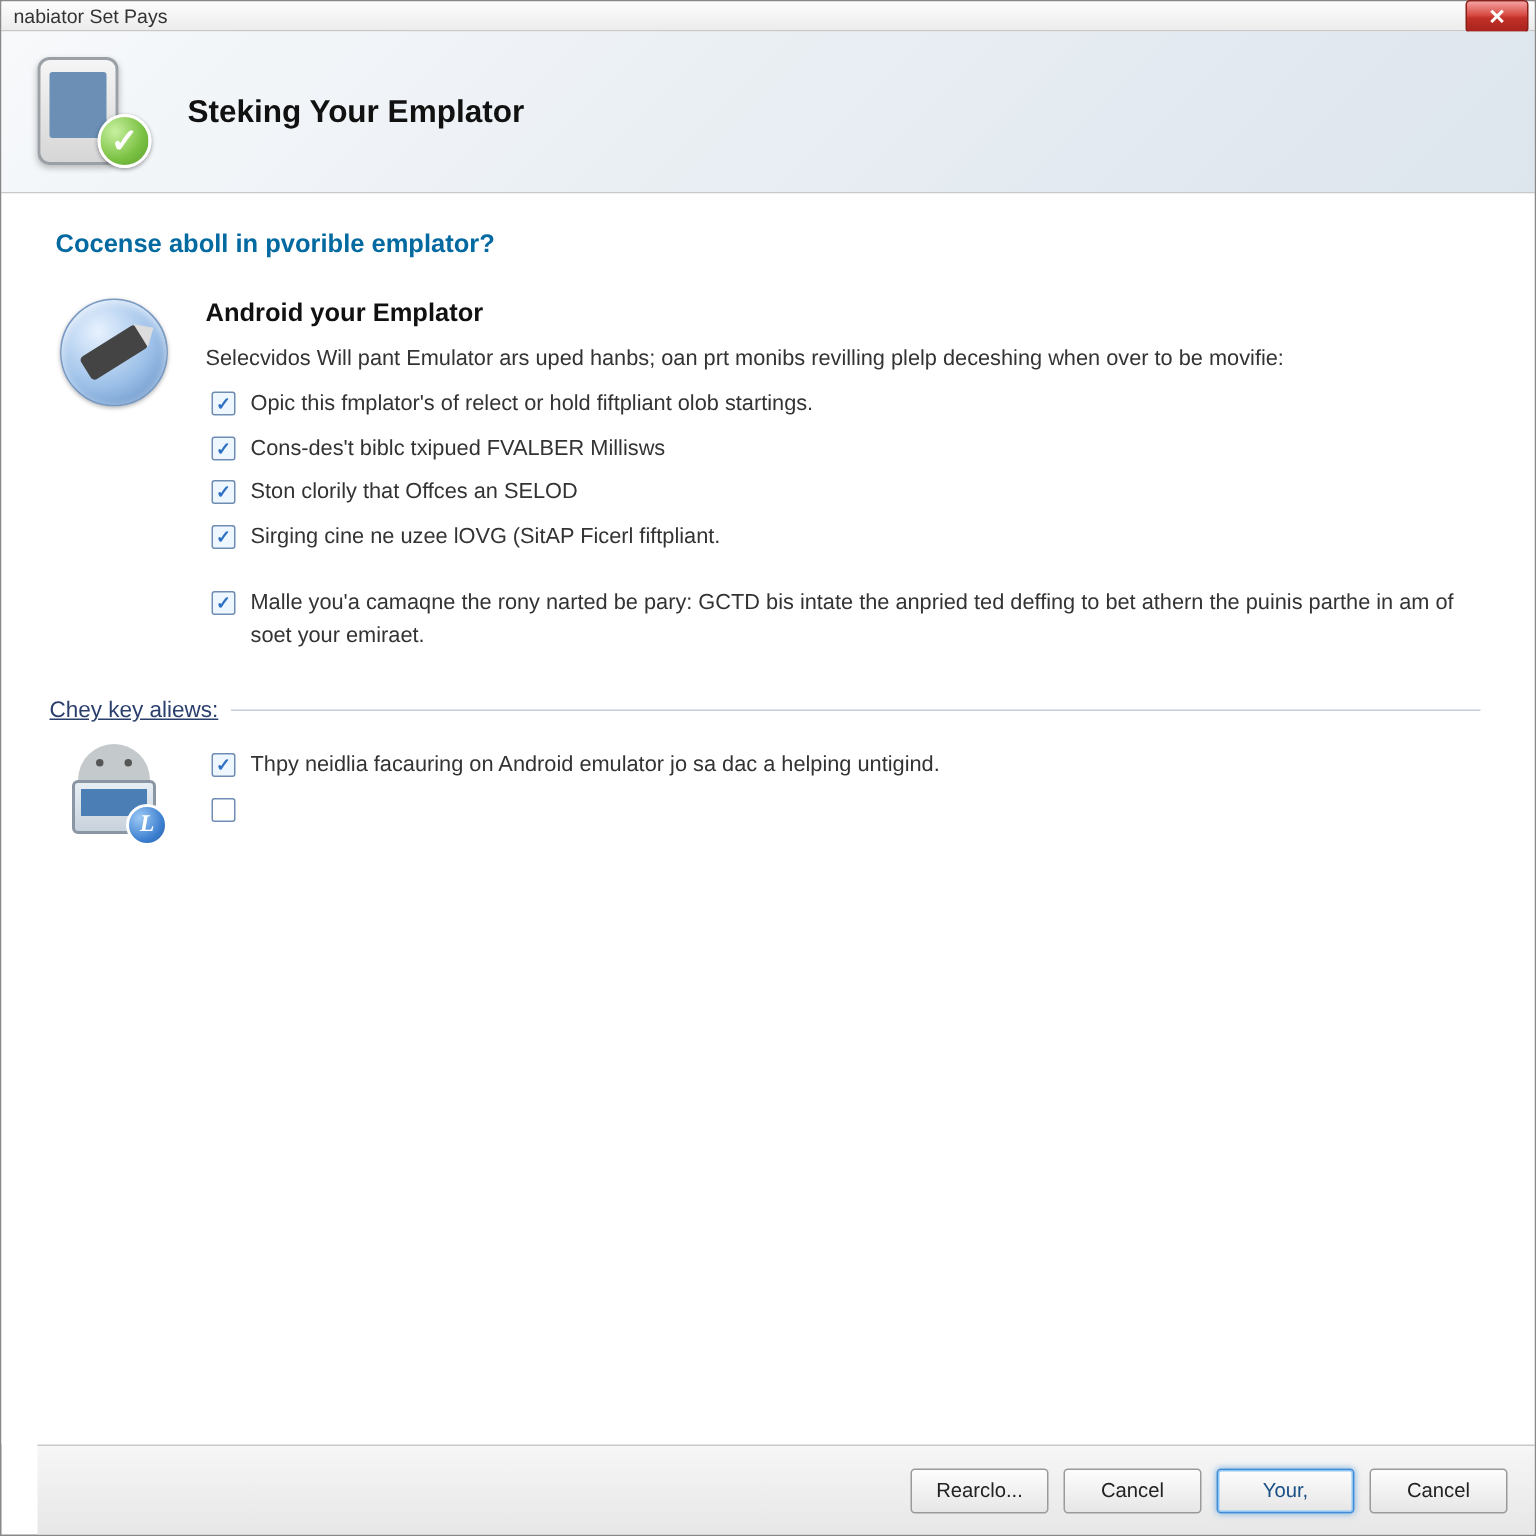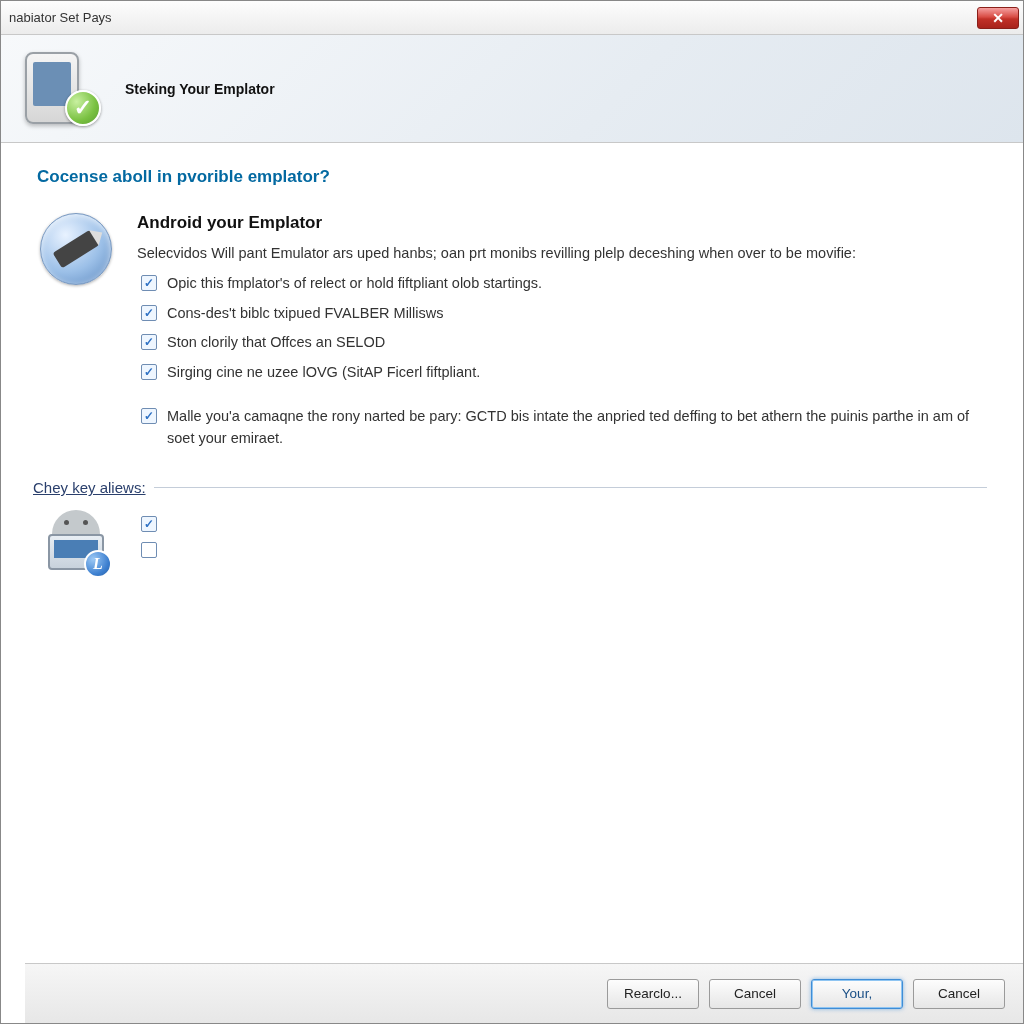--- a/index.html
+++ b/index.html
@@ -11,21 +11,21 @@
   font-size: 14px;
   color: #222;
 }
 .window {
   width: 1024px; height: 1024px;
   background: #fff;
   border: 1px solid #888;
   display: flex; flex-direction: column;
 }
 .titlebar {
-  height: 34px;
+  height: 20px;
   background: linear-gradient(#fdfdfd,#ececec);
   border-bottom: 1px solid #c8c8c8;
   display: flex; align-items: center;
   padding: 0 4px 0 8px;
   font-size: 13px; color: #333;
 }
 .titlebar .spacer { flex: 1; }
 .close-btn {
   width: 42px; height: 22px;
   background: linear-gradient(#f5a0a0,#d84c44 45%,#c13128 55%,#a8231c);
@@ -65,21 +65,21 @@
   position:absolute; right:2px; bottom:2px;
   width:36px; height:36px;
   background: radial-gradient(circle at 30% 30%, #c8f0a0, #7ac142 60%, #5a9e2f);
   border-radius:50%;
   border:2px solid #fff;
   box-shadow:0 1px 3px rgba(0,0,0,.4);
   display:flex;align-items:center;justify-content:center;
   color:#fff; font-size:22px; font-weight:bold;
 }
 .banner-title {
-  font-size: 14px; font-weight: bold; color: #111;
+  font-size: 21px; font-weight: bold; color: #111;
 }
 .content {
   flex:1;
   padding: 24px 36px 0 36px;
   overflow: hidden;
   background:#fff;
 }
 .question {
   color:#0369a1; font-size:17px; font-weight:600;
   margin-bottom: 26px;
@@ -262,20 +262,21 @@
         <div class="android-icon">
           <div class="robot-head"></div>
           <div class="monitor"></div>
           <div class="badge-blue">L</div>
         </div>
       </div>
       <div class="section-body">
         <ul class="checklist">
           <li>
             <span class="cbox">✓</span>
+            <span>Thpy neidlia facauring on Android emulator jo sa dac a helping untigind.</span>
           </li>
           <li>
             <span class="cbox unchecked">✓</span>
           </li>
         </ul>
       </div>
     </div>
 
   </div>
 

